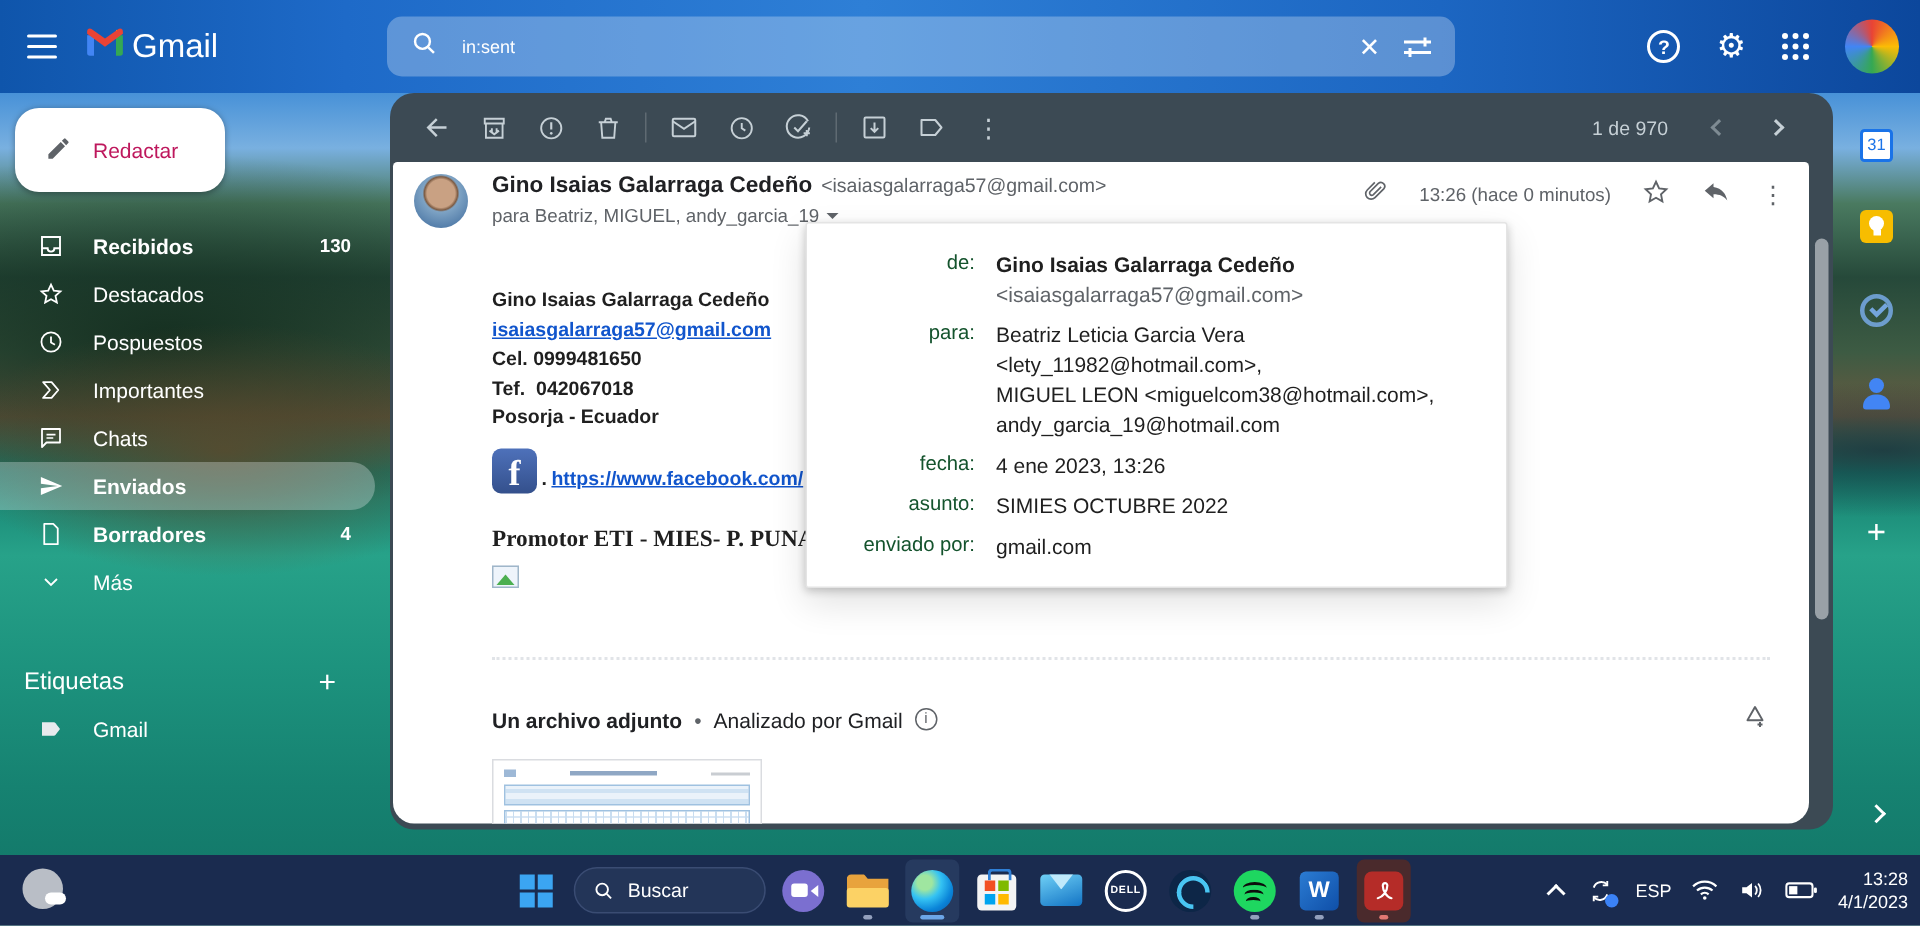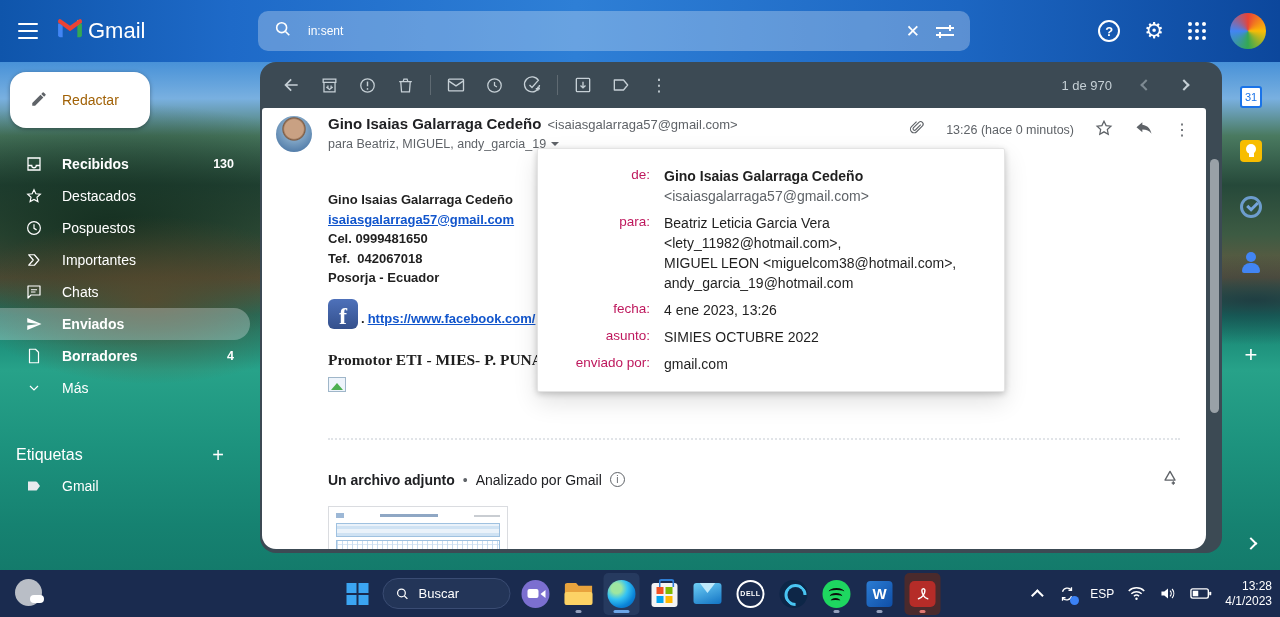--- a/index.html
+++ b/index.html
@@ -28,21 +28,21 @@
   .topright{margin-left:auto;display:flex;align-items:center;gap:24px;padding-right:14px}
   .helpc{width:22px;height:22px;border:2px solid #fff;border-radius:50%;color:#fff;font-size:13px;font-weight:bold;display:flex;align-items:center;justify-content:center}
   .gear{color:#fff;font-size:22px;line-height:1}
   .appsgrid{display:grid;grid-template-columns:repeat(3,4px);grid-gap:3px}
   .appsgrid i{width:4px;height:4px;background:#fff;border-radius:50%}
   .avatar-ring{width:36px;height:36px;border-radius:50%;padding:2px;background:conic-gradient(#e94335,#fbbc05,#34a853,#4285f4,#e94335)}
   .avatar-ring .ph{width:100%;height:100%;border-radius:50%;background:radial-gradient(circle at 50% 34%,#d9b08c 0 30%,#8a6a52 36%,#6c8fb5 40%,#33618f 100%)}
   
   .sidebar{position:absolute;left:0;top:62px;width:260px;bottom:47px;z-index:5;color:#fff}
   .compose{position:absolute;left:10px;top:10px;width:140px;height:56px;background:#fff;border-radius:16px;
-    display:flex;align-items:center;gap:14px;padding:0 20px;color:#a16207;font-size:14px;box-shadow:0 1px 4px rgba(0,0,0,.35);cursor:pointer}
+    display:flex;align-items:center;gap:14px;padding:0 20px;color:#be185d;font-size:14px;box-shadow:0 1px 4px rgba(0,0,0,.35);cursor:pointer}
   .nav{position:absolute;top:86px;left:0;right:10px}
   .nav-item{height:32px;display:flex;align-items:center;padding-left:24px;font-size:14px;border-radius:0 16px 16px 0;cursor:pointer}
   .nav-item .ic{width:20px;margin-right:18px;display:flex;justify-content:center}
   .nav-item .cnt{margin-left:auto;padding-right:16px;font-size:12.5px}
   .nav-item.sel{background:rgba(230,235,240,.32);font-weight:bold}
   .nav-item.bold{font-weight:bold}
   .labels-head{margin-top:36px;height:30px;display:flex;align-items:center;padding-left:16px;font-size:16px}
   .labels-head .plus{margin-left:auto;padding-right:26px;font-size:20px;cursor:pointer}
   
   .main-card{position:absolute;left:260px;top:62px;width:962px;height:491px;background:#3c4a54;border-radius:16px;z-index:6}
@@ -71,21 +71,21 @@
   .sig-fb{margin-top:11px;display:flex;align-items:flex-end;gap:3px}
   .fb-badge{width:30px;height:30px;border-radius:6px;background:linear-gradient(#4e71ba,#34508c);color:#fff;
     font-family:"Liberation Serif",serif;font-size:24px;font-weight:bold;display:flex;align-items:flex-end;justify-content:center;line-height:26px;cursor:pointer}
   .sig-role{margin-top:21px;font-family:"Liberation Serif",serif;font-size:15.5px;color:#1f1f1f}
   .broken-img{margin-top:8px;width:18px;height:15px;border:1px solid #9fb6c9;background:#eef4fb;position:relative;overflow:hidden}
   .broken-img::after{content:"";position:absolute;left:2px;bottom:1px;border-left:6px solid transparent;border-right:6px solid transparent;border-bottom:7px solid #4caf50}
   
   .popup{position:absolute;left:275px;top:40px;width:468px;min-height:232px;background:#fff;border:1px solid #e4e4e4;
     box-shadow:0 2px 6px rgba(0,0,0,.2),0 10px 24px rgba(0,0,0,.12);z-index:8;padding:17px 0;border-radius:2px}
   .pgrid{display:grid;grid-template-columns:112px 1fr;column-gap:14px;row-gap:7px;font-size:13.5px}
-  .plab{text-align:right;color:#be185d;padding-top:1px}
+  .plab{text-align:right;color:#14532d;padding-top:1px}
   .pval{color:#1f1f1f;font-size:14px;line-height:20px;padding-right:10px}
   .pval .b{font-weight:bold}
   .pval .g{color:#5f6368}
   
   .attach{position:absolute;left:66px;right:26px;top:330px}
   .attach-sep{border-top:2px dotted #e1e4e8}
   .attach-head{margin-top:28px;display:flex;align-items:center;gap:8px;font-size:14px;color:#202124}
   .ah-title{font-weight:bold}
   .ah-dot{color:#5f6368}
   .infoc{width:15px;height:15px;border:1.4px solid #5f6368;border-radius:50%;color:#5f6368;font-size:10px;display:flex;align-items:center;justify-content:center}

